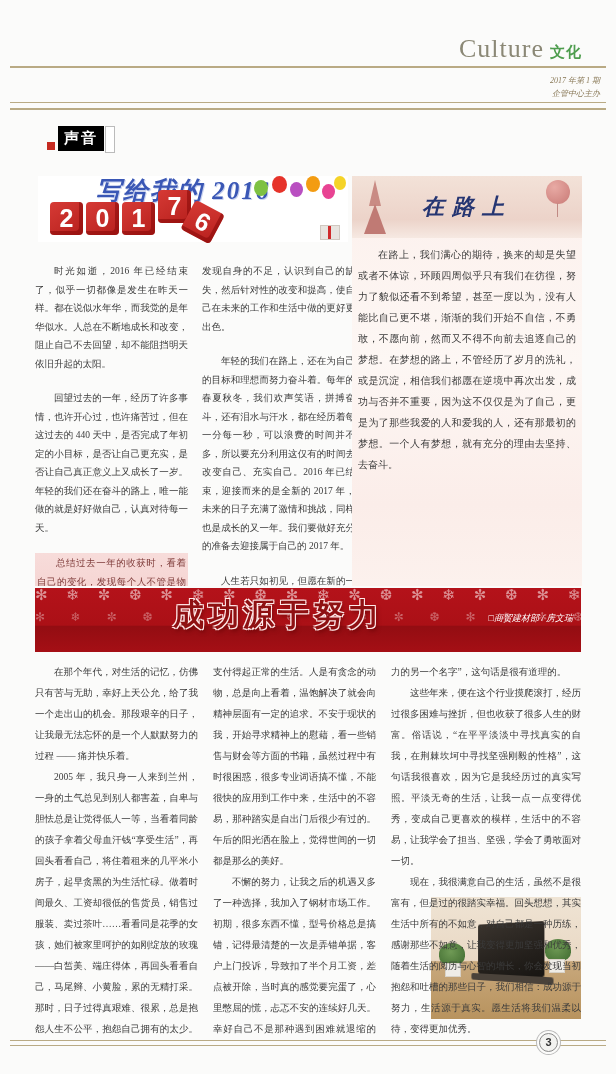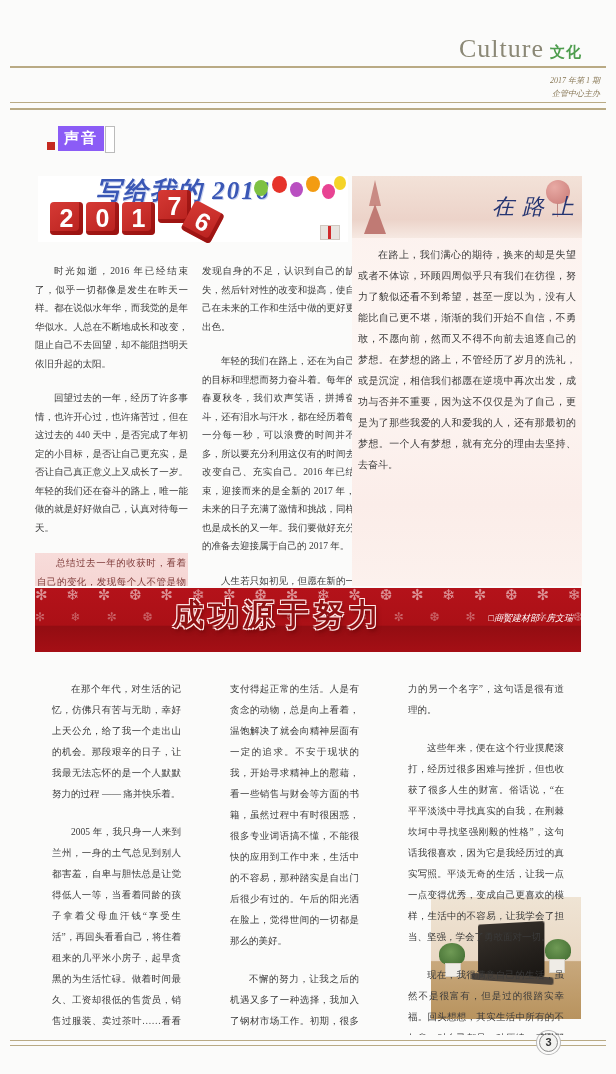--- a/index.html
+++ b/index.html
@@ -6,21 +6,21 @@
   body{width:616px;height:1074px;background:#fbfbfa;position:relative;overflow:hidden;
        font-family:"Liberation Serif","DejaVu Serif",serif;color:#3a3a3a;}
   .abs{position:absolute;}
   
   .brand{top:34px;right:34px;font-family:"Liberation Serif",serif;color:#8b8876;font-size:26px;letter-spacing:1px;}
   .brand .cn{color:#4e9d4e;font-size:15px;font-weight:bold;margin-left:6px;margin-top:36px;}
   .rule1{top:66px;left:10px;right:10px;height:2px;background:#b9aa84;}
   .issue{top:74px;right:16px;text-align:right;font-size:8px;line-height:13px;color:#8a7a58;font-style:italic;}
   .rule2{top:102px;left:10px;right:10px;height:5px;border-top:1px solid #b9aa84;border-bottom:2px solid #b9aa84;}
   
-  .voice{top:126px;left:58px;width:46px;height:25px;background:#8b5cf6;color:#fff;
+  .voice{top:126px;left:58px;width:46px;height:25px;background:#000000;color:#fff;
          font-size:15px;font-weight:bold;text-align:center;line-height:25px;letter-spacing:2px;}
   .voice::before{content:"";position:absolute;left:-11px;bottom:1px;width:8px;height:8px;background:#c52a21;}
   .voice-strip{top:126px;left:105px;width:8px;height:25px;background:#fff;border:1px solid #bbb;}
   
   .la-banner{top:176px;left:38px;width:310px;height:66px;background:#fff;}
   .la-title{position:absolute;left:58px;top:-2px;color:#3a57b5;font-size:25px;font-weight:bold;font-style:italic;
             font-family:"Liberation Serif",serif;letter-spacing:2px;text-shadow:1px 1px 0 #c9d2ee;}
   .blocks{position:absolute;left:12px;bottom:2px;height:38px;}
   .blk{display:inline-block;width:33px;height:33px;margin-right:3px;background:linear-gradient(145deg,#d63a35,#b7201d);
        border-radius:4px;color:#fff;font-weight:bold;font-size:25px;text-align:center;line-height:33px;
@@ -33,22 +33,22 @@
   .gift::before{content:"";position:absolute;left:7px;top:0;width:3px;height:100%;background:#cf2b2b;}
   .la-text{top:246px;left:35px;width:320px;height:340px;display:flex;gap:14px;overflow:hidden;}
   .la-col{width:153px;font-size:9.5px;line-height:18.5px;text-align:justify;}
   .la-col p{margin:16px 0 2px 0;text-indent:2em;}
   .quote{background:linear-gradient(180deg,#f7dcda,#f3c7c5 60%,#f6d4cf);border-bottom:2px dashed #cc4040;
          color:#7e3a38;padding:1px 2px 4px 2px;margin-top:3px;}
   
   .ra{top:176px;left:352px;width:230px;height:410px;overflow:hidden;
       background:linear-gradient(180deg,#fcf0ec,#fdf7f4 45%,#fbEDe9 80%,#fcf1ed);}
   .ra-banner{position:relative;width:100%;height:62px;background:linear-gradient(180deg,#f3e2d8,#ecd3c9 70%,#f6e9e2);}
-  .ra-title{position:absolute;left:0;right:0;top:16px;text-align:right;color:#253572;font-size:22px;
-            font-weight:normal;font-style:italic;letter-spacing:8px;font-family:"Liberation Serif",serif;}
+  .ra-title{position:absolute;left:0;right:0;top:16px;text-align:center;color:#253572;font-size:22px;
+            font-weight:bold;font-style:italic;letter-spacing:8px;font-family:"Liberation Serif",serif;}
   .tower{position:absolute;left:10px;top:4px;width:26px;height:56px;}
   .tower .t1{position:absolute;left:7px;top:0;width:0;height:0;border-left:6px solid transparent;border-right:6px solid transparent;border-bottom:26px solid #c98b84;}
   .tower .t2{position:absolute;left:2px;top:24px;width:0;height:0;border-left:11px solid transparent;border-right:11px solid transparent;border-bottom:30px solid #c07a74;}
   .ball{position:absolute;right:12px;top:4px;width:24px;height:24px;border-radius:50%;
         background:radial-gradient(circle at 35% 30%,#e8aaa4,#c97a76);}
   .ball::after{content:"";position:absolute;left:11px;top:23px;width:1px;height:14px;background:#c08a84;}
   .ra-text{padding:6px 6px 0 6px;font-size:10px;line-height:21px;text-align:justify;}
   .ra-text p{margin:0;text-indent:2em;}
   
   .banner{top:588px;left:35px;width:546px;height:64px;background:linear-gradient(180deg,#b4121a 0%,#ab1016 58%,#930d12 60%,#a50f15 100%);overflow:hidden;}
@@ -56,21 +56,21 @@
           white-space:nowrap;font-family:"DejaVu Sans",sans-serif;}
   .flakes.f1{top:-2px;}
   .flakes.f2{top:22px;color:rgba(255,255,255,.35);font-size:12px;letter-spacing:11px;}
   .banner-title{position:absolute;left:0;right:60px;top:6px;text-align:center;font-size:31px;font-weight:bold;
       color:#8f1012;letter-spacing:4px;font-family:"Liberation Serif",serif;
       text-shadow:-1px -1px 0 #ffe9e9,1px -1px 0 #ffe9e9,-1px 1px 0 #ffe9e9,1px 1px 0 #ffe9e9,2px 3px 4px rgba(90,0,0,.6);}
   .banner-byline{position:absolute;right:8px;top:24px;color:#fff;font-size:9px;font-style:italic;}
   
   .ba{top:662px;left:35px;width:546px;height:373px;display:grid;grid-template-columns:163px 163px 190px;column-gap:15px;overflow:hidden;}
   .ba-col{font-size:9.5px;line-height:21px;text-align:justify;overflow:hidden;position:relative;}
-  .ba-col p{margin:17px;text-indent:2em;position:relative;z-index:1;}
+  .ba-col p{margin:0;text-indent:2em;position:relative;z-index:1;}
   .ba-col p.cont{text-indent:0;}
   
   .photo{position:absolute;right:0;bottom:16px;width:150px;height:122px;z-index:0;overflow:hidden;
          background:linear-gradient(180deg,#efe4d4 0%,#e9d8c4 52%,#c8a87c 53%,#b8935e 100%);}
   .laptop{position:absolute;left:44px;top:26px;width:68px;height:52px;background:linear-gradient(160deg,#3a342e,#181512);transform:perspective(120px) rotateY(-14deg);border-radius:2px;}
   .laptop::after{content:"";position:absolute;left:-8px;bottom:-7px;width:84px;height:7px;background:#4a423a;border-radius:2px;}
   .plant{position:absolute;width:26px;height:22px;border-radius:50% 50% 40% 40%;background:radial-gradient(circle at 45% 40%,#6f9a55,#3f6a2f);}
   .plant.p1{left:8px;top:46px;}
   .plant.p2{right:10px;top:42px;}
   .pot{position:absolute;width:14px;height:12px;background:#efece6;border:1px solid #d8d2c8;}

